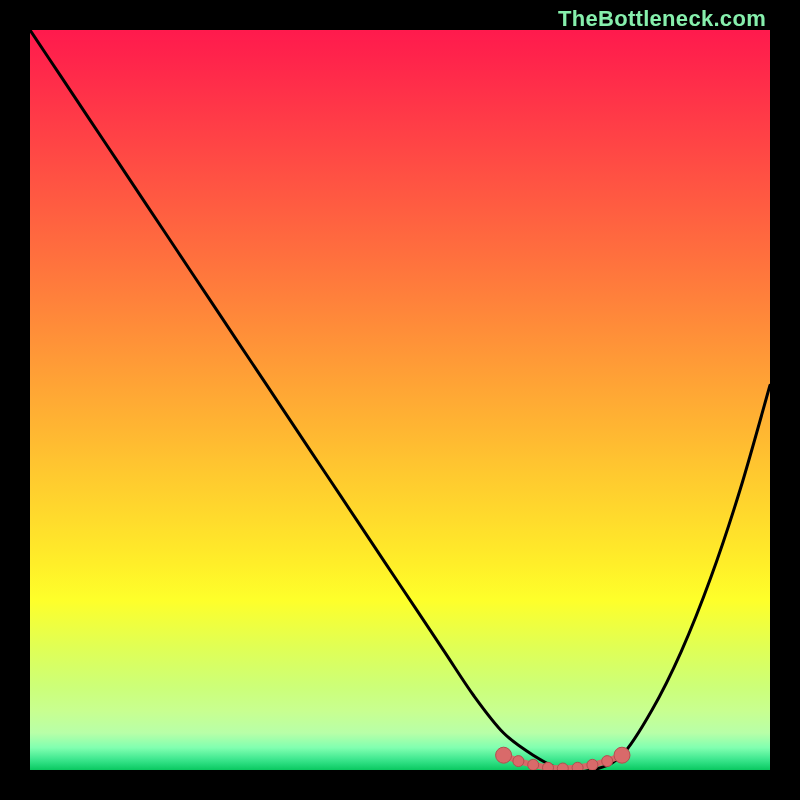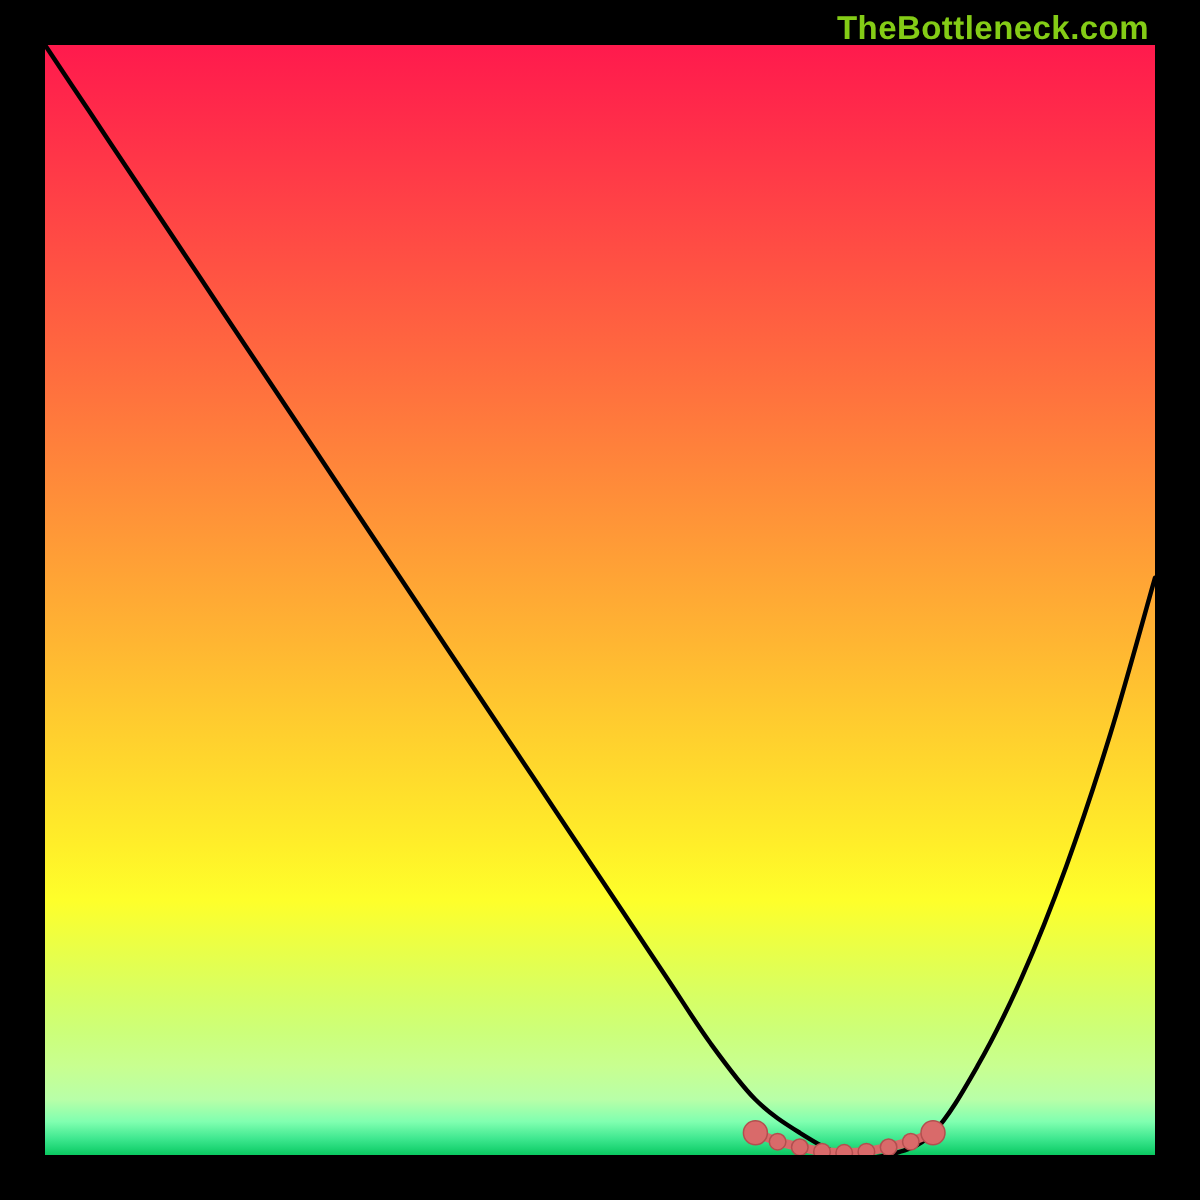--- a/index.html
+++ b/index.html
@@ -60,21 +60,21 @@
     height: 740px;
     pointer-events: none;
   }
   .watermark {
     position: absolute;
     right: 34px;
     top: 6px;
     font-family: Arial, Helvetica, sans-serif;
     font-size: 22px;
     font-weight: bold;
-    color: #84cc16;
+    color: #86efac;
     letter-spacing: 0.3px;
   }
 </style>
 </head>
 <body>
 
 <div class="frame">
   <div class="gradient"></div>
   <svg class="curve-svg" viewBox="0 0 740 740" preserveAspectRatio="none">
     <path id="curve-path" fill="none" stroke-width="3" stroke-linecap="round" stroke-linejoin="round" d="M 0.00 0.00 C 4.93 7.40, 19.73 29.60, 29.60 44.40 C 39.47 59.20, 49.33 74.00, 59.20 88.80 C 69.07 103.60, 78.93 118.40, 88.80 133.20 C 98.67 148.00, 108.53 162.80, 118.40 177.60 C 128.27 192.40, 138.13 207.20, 148.00 222.00 C 157.87 236.80, 167.73 251.60, 177.60 266.40 C 187.47 281.20, 197.33 296.00, 207.20 310.80 C 217.07 325.60, 226.93 340.40, 236.80 355.20 C 246.67 370.00, 256.53 384.80, 266.40 399.60 C 276.27 414.40, 286.13 429.20, 296.00 444.00 C 305.87 458.80, 315.73 473.60, 325.60 488.40 C 335.47 503.20, 345.33 518.00, 355.20 532.80 C 365.07 547.60, 374.93 562.40, 384.80 577.20 C 394.67 592.00, 404.53 606.80, 414.40 621.60 C 424.27 636.40, 434.13 652.43, 444.00 666.00 C 453.87 679.57, 463.73 693.13, 473.60 703.00 C 483.47 712.87, 493.33 719.03, 503.20 725.20 C 513.07 731.37, 522.93 737.53, 532.80 740.00 C 542.67 742.47, 552.53 742.47, 562.40 740.00 C 572.27 737.53, 582.13 735.07, 592.00 725.20 C 601.87 715.33, 611.73 698.07, 621.60 680.80 C 631.47 663.53, 641.33 643.80, 651.20 621.60 C 661.07 599.40, 670.93 574.73, 680.80 547.60 C 690.67 520.47, 700.53 490.87, 710.40 458.80 C 720.27 426.73, 735.07 372.47, 740.00 355.20" stroke="#000000"></path>

